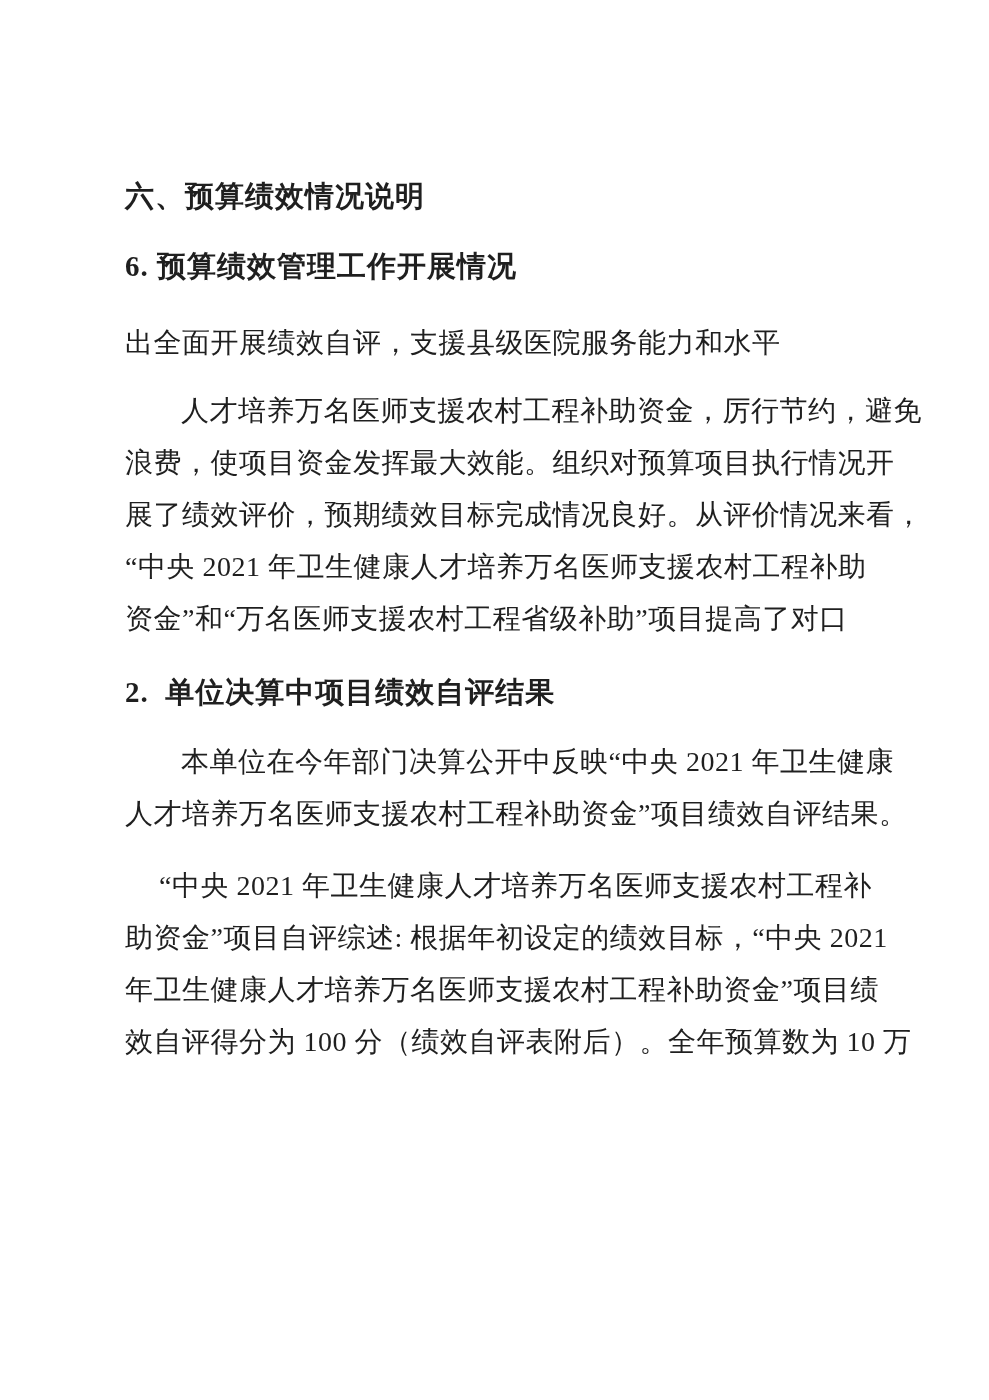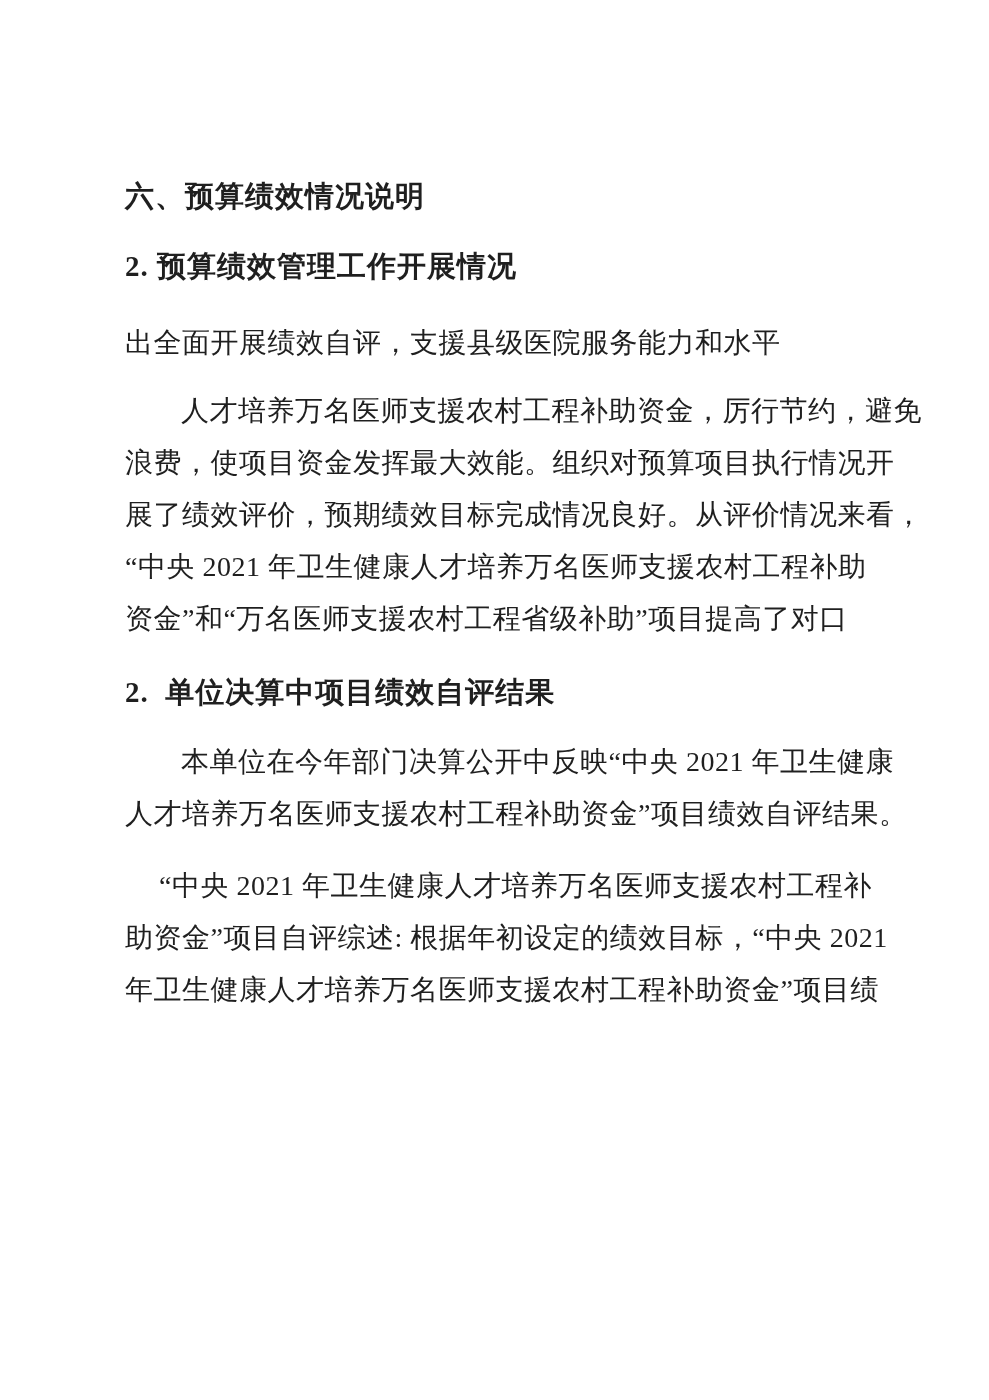--- a/index.html
+++ b/index.html
@@ -61,21 +61,21 @@
     text-align: right;
   }
 </style>
 </head>
 <body>
 
 <div class="page">
 
   <div class="h-main">六、预算绩效情况说明</div>
 
-  <div class="h-sub">2. 预算绩效管理工作开展情况</div>
+  <div class="h-sub">6. 预算绩效管理工作开展情况</div>
 
   <div class="paragraph">
     <div class="line">出全面开展绩效自评，支援县级医院服务能力和水平</div>
   </div>
 
   <div class="paragraph">
     <div class="line indent">人才培养万名医师支援农村工程补助资金，厉行节约，避免</div>
     <div class="line">浪费，使项目资金发挥最大效能。组织对预算项目执行情况开</div>
     <div class="line">展了绩效评价，预期绩效目标完成情况良好。从评价情况来看，</div>
     <div class="line">“中央 2021 年卫生健康人才培养万名医师支援农村工程补助</div>
@@ -86,15 +86,16 @@
 
   <div class="paragraph gap-lg">
     <div class="line indent">本单位在今年部门决算公开中反映“中央 2021 年卫生健康</div>
     <div class="line">人才培养万名医师支援农村工程补助资金”项目绩效自评结果。</div>
   </div>
 
   <div class="paragraph">
     <div class="line indent-sm">“中央 2021 年卫生健康人才培养万名医师支援农村工程补</div>
     <div class="line">助资金”项目自评综述: 根据年初设定的绩效目标，“中央 2021</div>
     <div class="line">年卫生健康人才培养万名医师支援农村工程补助资金”项目绩</div>
+    <div class="line">效自评得分为 100 分（绩效自评表附后）。全年预算数为 10 万</div>
   </div>
 
 </div>
 
 </body></html>

